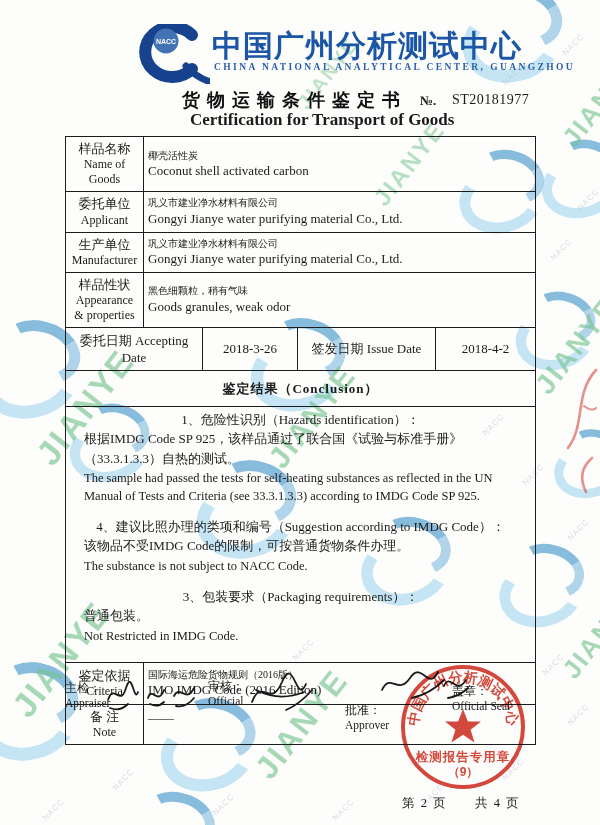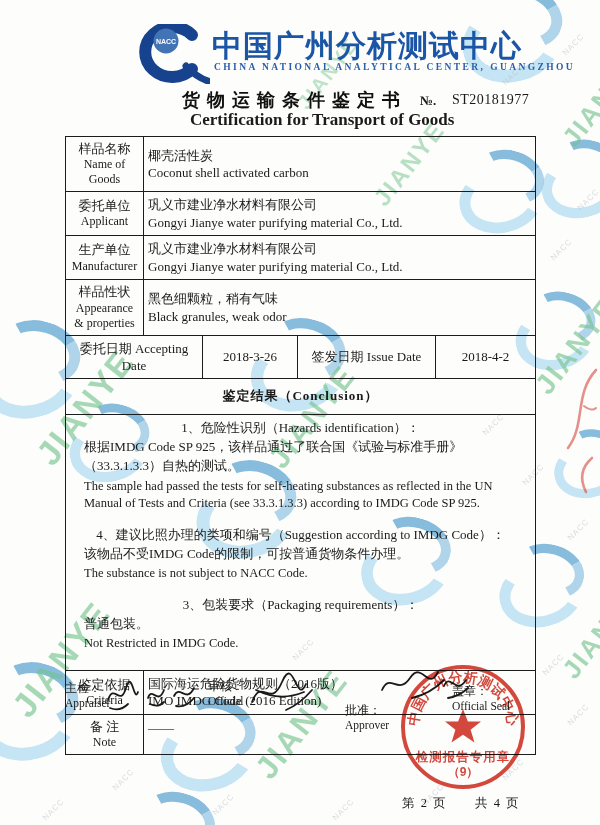--- a/index.html
+++ b/index.html
@@ -25,21 +25,21 @@
   .doc-title-cn{position:absolute;left:182px;top:88px;font-size:18px;font-weight:bold;letter-spacing:7px;color:#111;}
   .doc-no-label{position:absolute;left:420px;top:93px;font-size:13px;font-weight:bold;}
   .doc-no{position:absolute;left:452px;top:92px;font-size:14px;letter-spacing:.5px;}
   .doc-title-en{position:absolute;left:190px;top:110px;font-size:17px;font-weight:bold;}
   
   table.cert{position:absolute;left:65px;top:136px;width:470px;border-collapse:collapse;table-layout:fixed;}
   table.cert td{border:1.5px solid #1c1c1c;font-size:13px;padding:4px 4px;vertical-align:middle;}
   td.lbl{text-align:center;line-height:1.25;padding:2px 1px;}
   td.lbl .en{font-size:12px;display:block;}
   td.val{padding-left:8px;line-height:1.35;}
-  td.val .cn{display:block;font-size:13px;}
+  td.val .cn{display:block;font-size:10px;}
   td.val .en{display:block;font-size:13px;}
   td.center{text-align:center;}
   td.concl-head{text-align:center;font-size:14.5px;font-weight:bold;letter-spacing:1px;}
   td.concl-body{vertical-align:top;padding:14px 12px 8px 20px;}
   .citem{margin-bottom:13px;}
   .citem .t{font-size:13px;text-align:center;}
   .citem .cn{font-size:13px;margin-left:14px;line-height:1.5;}
   .citem .en{font-size:12.5px;margin-left:14px;line-height:1.4;margin-top:2px;}
   
   .siglabel{position:absolute;z-index:2;font-size:12px;line-height:1.25;}
@@ -185,21 +185,21 @@
         <td class="lbl"><span>生产单位</span><span class="en">Manufacturer</span></td>
         <td class="val" colspan="4">
               <span class="cn">巩义市建业净水材料有限公司</span>
               <span class="en">Gongyi Jianye water purifying material Co., Ltd.</span>
             </td>
       </tr>
       <tr style="height:44px">
         <td class="lbl"><span>样品性状</span><span class="en">Appearance &amp; properties</span></td>
         <td class="val" colspan="4">
               <span class="cn">黑色细颗粒，稍有气味</span>
-              <span class="en">Black granules, weak odor</span>
+              <span class="en">Goods granules, weak odor</span>
             </td>
       </tr>
       <tr style="height:22px">
         <td class="center" colspan="2">委托日期 Accepting Date</td>
         <td class="center">2018-3-26</td>
         <td class="center">签发日期 Issue Date</td>
         <td class="center">2018-4-2</td>
       </tr>
       <tr style="height:36px">
         <td class="concl-head" colspan="5">鉴定结果（Conclusion）</td>

